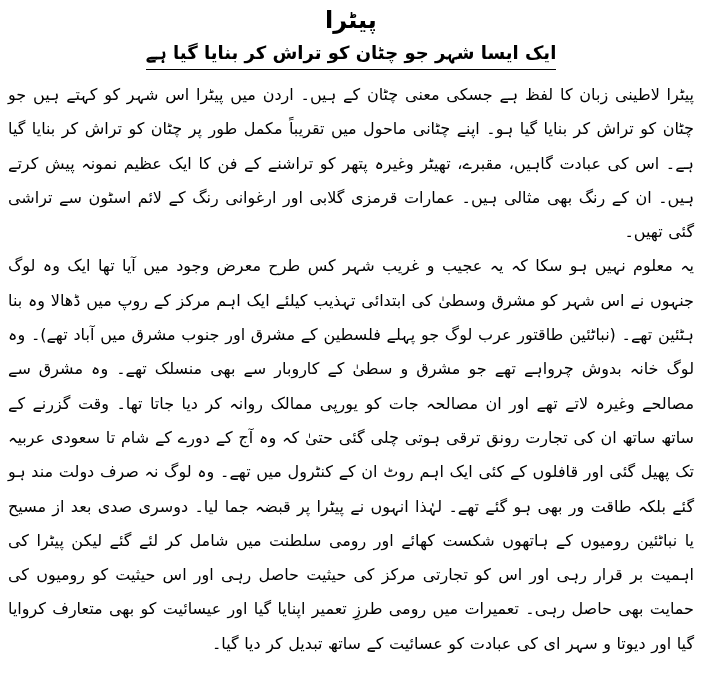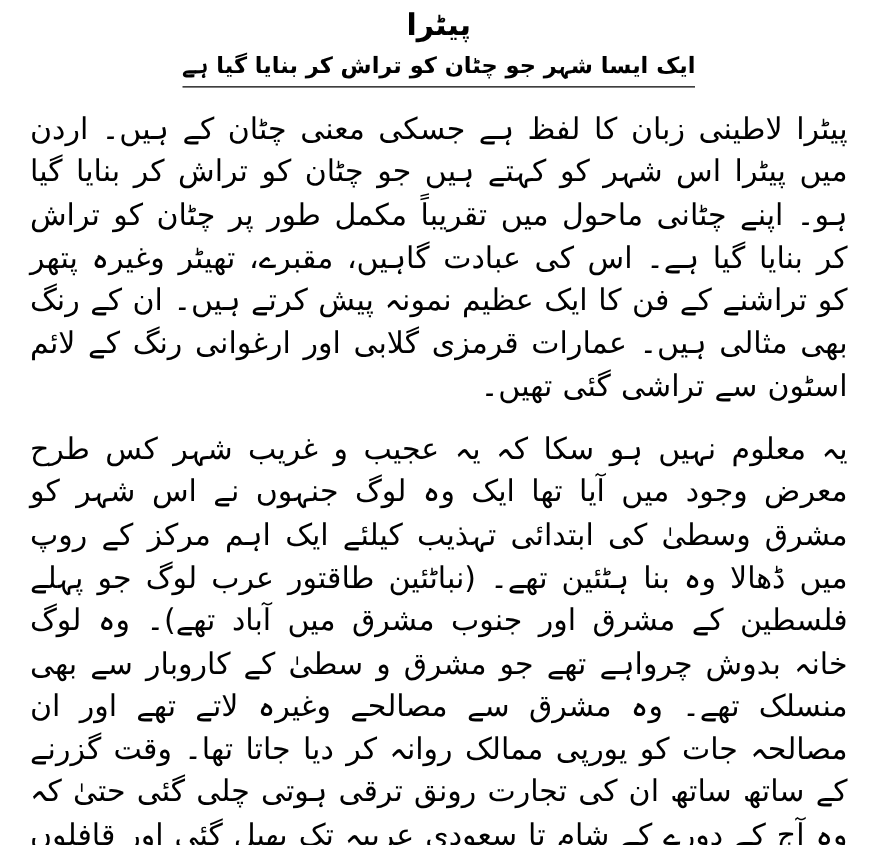--- a/index.html
+++ b/index.html
@@ -44,25 +44,25 @@
     padding-bottom: 1px;
     direction: rtl;
     unicode-bidi: isolate;
     text-align: center;
   }
   .body-text {
     direction: rtl;
     unicode-bidi: isolate;
     text-align: justify;
     text-align-last: right;
-    font-size: 24px;
+    font-size: 16px;
     line-height: 34.3px;
     letter-spacing: 0px;
     word-spacing: 0.5px;
-    margin: 16px;
+    margin: 0;
     padding: 0;
   }
   .body-text.para-1 { margin-bottom: 0px; }
   .body-text.para-2 { margin-bottom: 0px; }
 </style>
 </head>
 <body>
 
 <div class="page">
 

